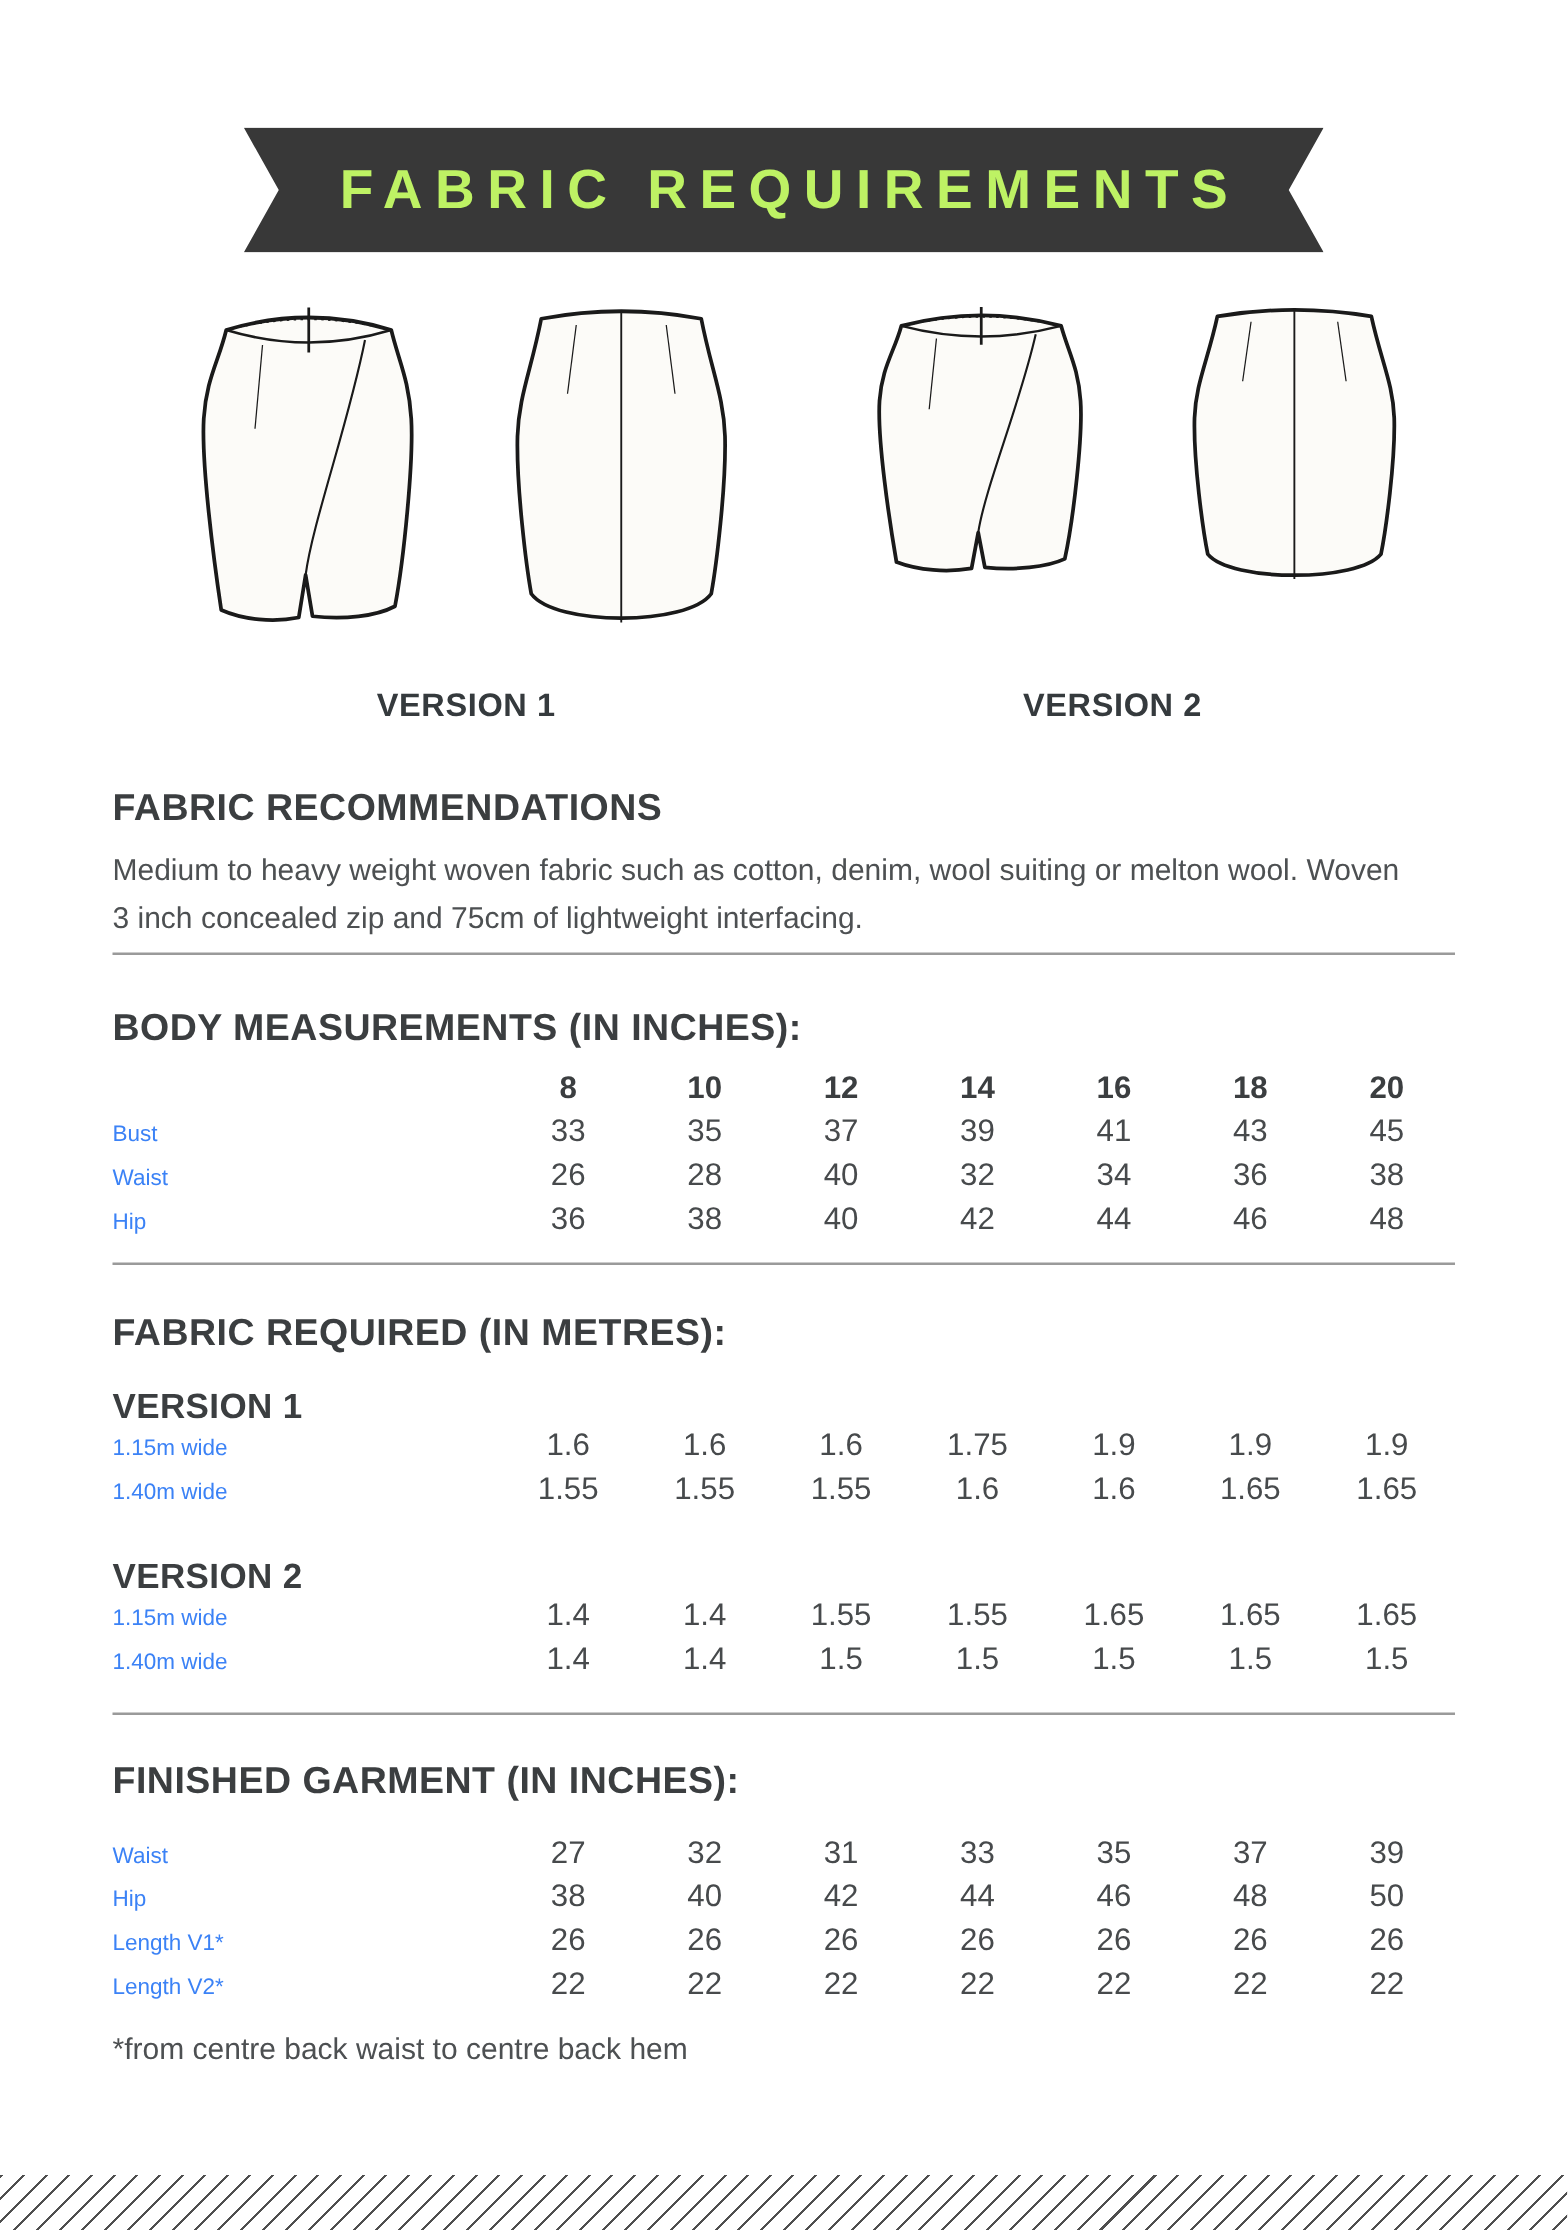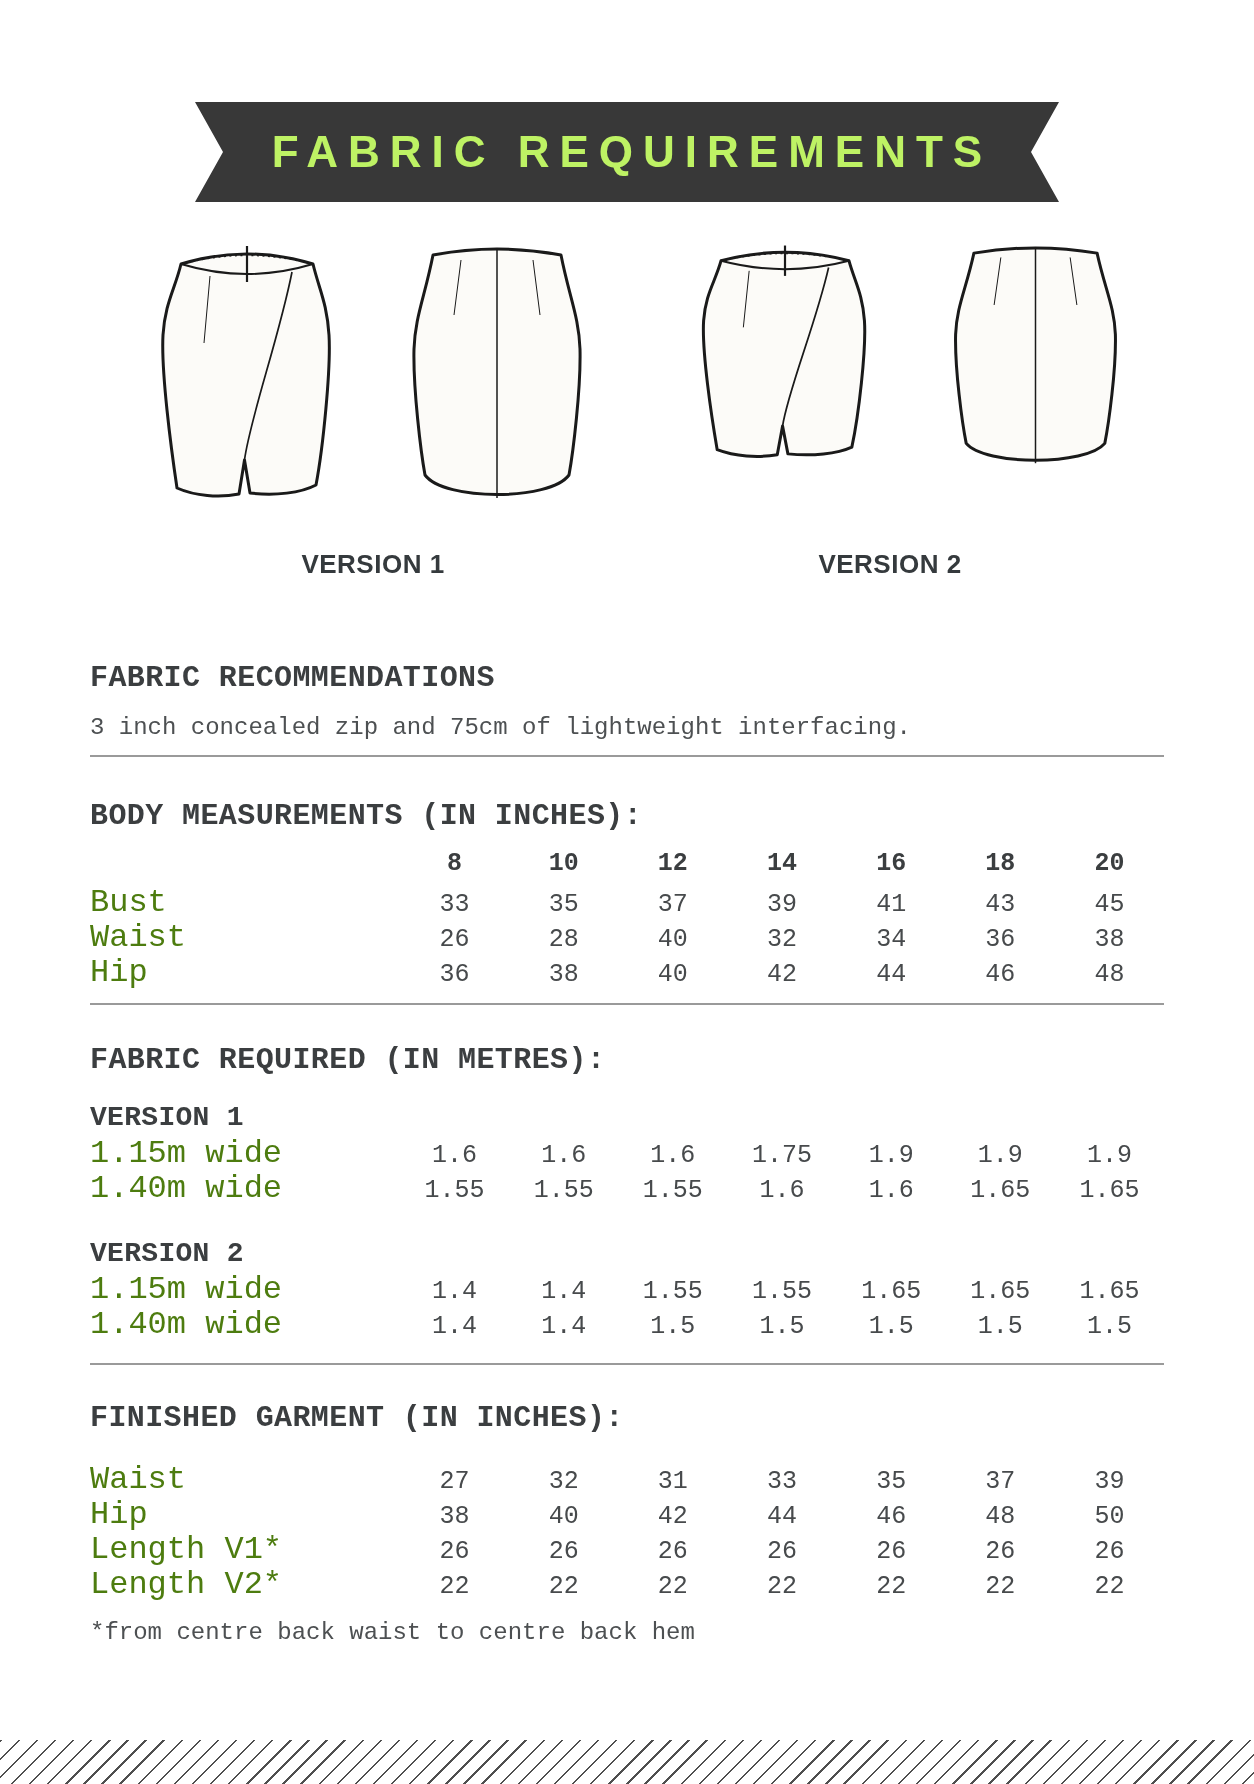--- a/index.html
+++ b/index.html
@@ -21,41 +21,41 @@
   .sk-v1-back  { left:404px; top:241px; width:186px; height:266px; }
   .sk-v2-front { left:692px; top:243px; width:186px; height:221px; }
   .sk-v2-back  { left:946px; top:241px; width:179px; height:230px; }
 
   .version-label { position:absolute; top:549px; width:300px; text-align:center;
     font-size:26px; font-weight:bold; color:#353a3d; letter-spacing:0.5px; }
   .vl1 { left:223px; }
   .vl2 { left:740px; }
 
   
-  .content { position:absolute; left:90px; top:659px; width:1074px;font-family:Liberation Mono, monospace; }
+  .content { position:absolute; left:90px; top:628px; width:1074px; }
   h2 { font-size:30px; font-weight:bold; color:#3b3e40; letter-spacing:0.4px; line-height:38px; }
   h3 { font-size:28px; font-weight:bold; color:#3b3e40; letter-spacing:0.3px; line-height:34px; }
   .para { margin-top:12px; }
   .pline { font-size:24px; line-height:38px; color:#4d5052; }
   .rule { border:none; border-top:2px solid #9a9a9a; margin:0; }
   .rule-1 { margin-top:8px; }
   .rule-2 { margin-top:14px; }
   .rule-3 { margin-top:22px; }
 
   .h-body { margin-top:40px; }
   .h-fabric { margin-top:36px; }
   .h-finished { margin-top:34px; }
   .h-v1 { margin-top:22px; }
   .h-v2 { margin-top:32px; }
 
   .tbl { width:100%; }
   .tbl-bm { margin-top:14px; }
   .tbl-fg { margin-top:24px; }
   .trow { display:flex; align-items:baseline; height:35px; }
-  .tlabel { width:310px; font-size:32px; color:#4d7c0f; }
+  .tlabel { width:310px; font-size:18px; color:#3b82f6; }
   .tval { flex:1; text-align:center; font-size:25px; color:#474a4c; }
   .sizes-row .tval { font-weight:bold; color:#3b3e40; }
 
   .footnote { margin-top:18px; font-size:24px; color:#4d5052; }
 
   
   .stripes { position:absolute; left:0; right:0; bottom:0; height:44px;
     background:repeating-linear-gradient(135deg,#4f4f4f 0 1.7px,transparent 1.7px 12.8px); }
 </style>
 </head>
@@ -108,20 +108,21 @@
   </div>
 
   <div class="version-label vl1">VERSION 1</div>
   <div class="version-label vl2">VERSION 2</div>
 
   <div class="content">
 
     <h2>FABRIC RECOMMENDATIONS</h2>
     <div class="para">
 
+    <div class="pline">Medium to heavy weight woven fabric such as cotton, denim, wool suiting or melton wool. Woven</div>
         <div class="pline">3 inch concealed zip and 75cm of lightweight interfacing.</div>
       </div>
 
     <hr class="rule rule-1">
 
     <h2 class="h-body">BODY MEASUREMENTS (IN INCHES):</h2>
     <div class="tbl tbl-bm">
       <div class="trow sizes-row">
         <div class="tlabel"></div>
 

